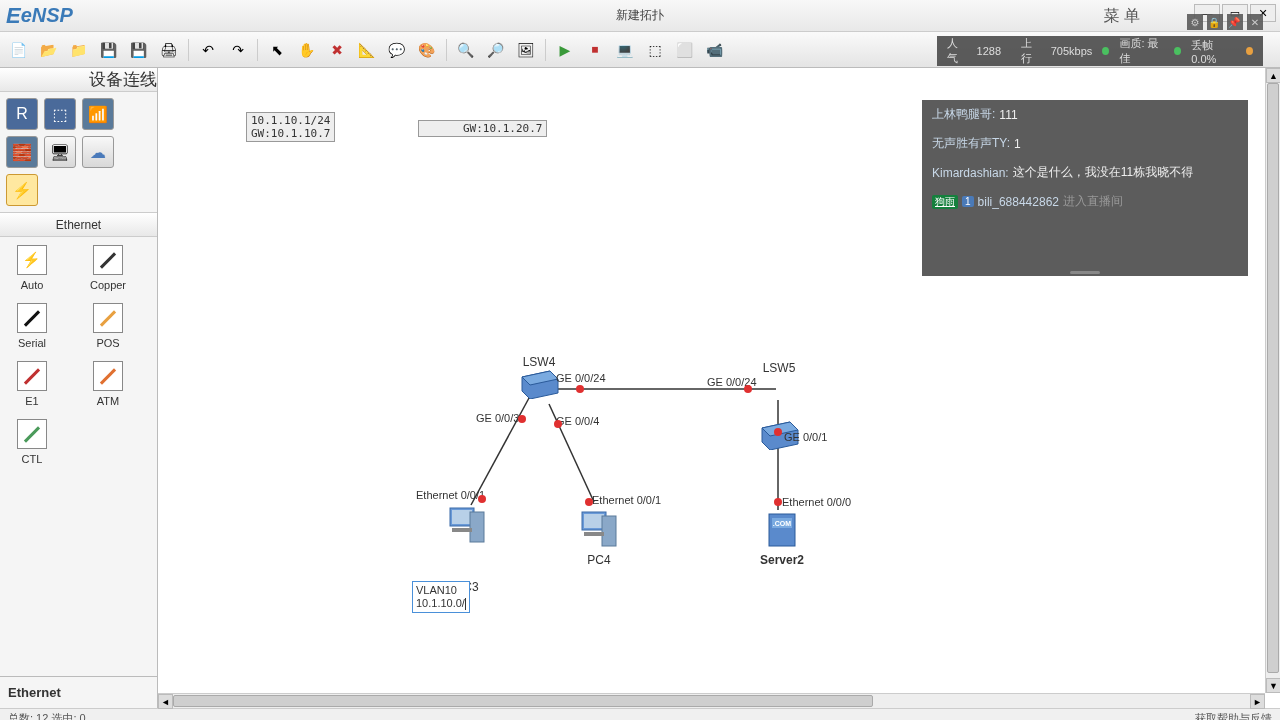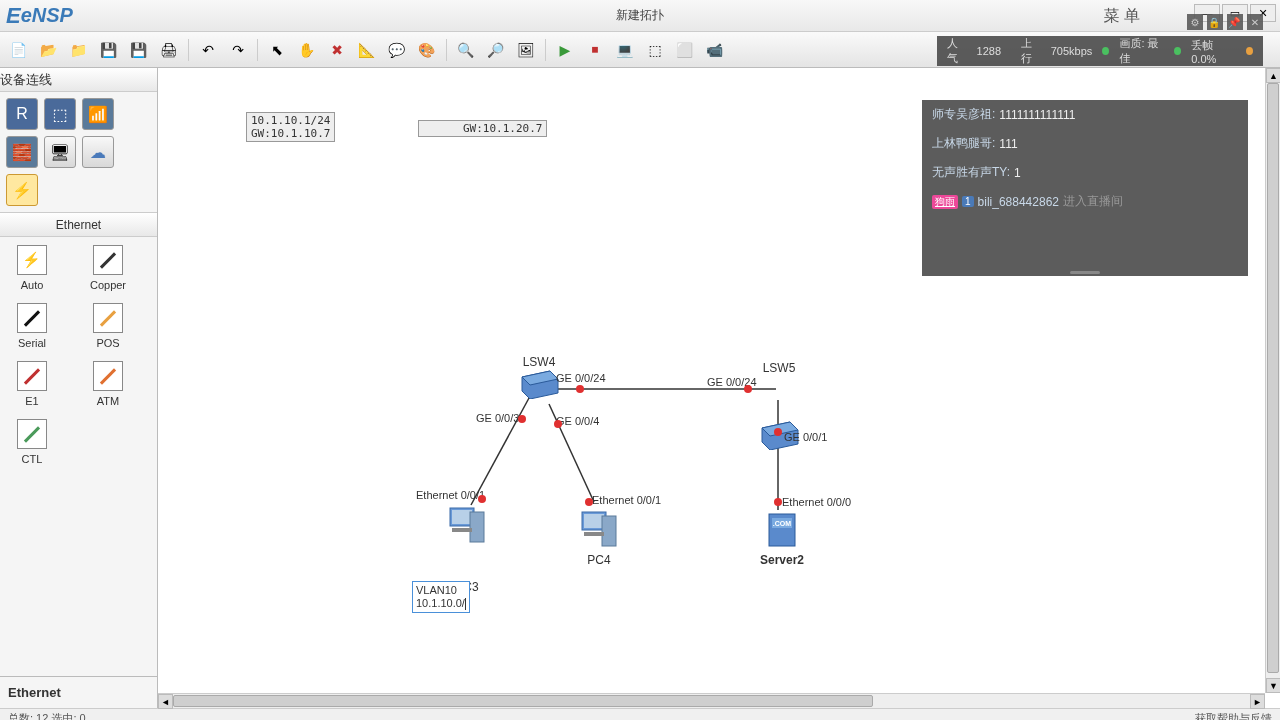--- a/index.html
+++ b/index.html
@@ -13,21 +13,21 @@
 .win-btn { width: 26px; height: 18px; background: #eee; border: 1px solid #bbb; display: flex; align-items: center; justify-content: center; font-size: 11px; cursor: pointer; }
 .win-btn.close { background: #eee; }
 .menu-label { position: absolute; right: 140px; top: 6px; font-size: 16px; color: #555; }
 
 .toolbar { height: 36px; background: linear-gradient(#fafafa,#e4e4e4); border-bottom: 1px solid #bbb; display: flex; align-items: center; padding: 0 6px; gap: 4px; }
 .tbtn { width: 26px; height: 26px; border: 1px solid transparent; border-radius: 3px; display: flex; align-items: center; justify-content: center; cursor: pointer; font-size: 14px; }
 .tsep { width: 1px; height: 22px; background: #ccc; margin: 0 2px; }
 
 .main { display: flex; height: 640px; }
 .left-panel { width: 158px; background: #f5f5f5; border-right: 1px solid #bbb; display: flex; flex-direction: column; }
-.lp-header { height: 24px; background: linear-gradient(#fff,#e8e8e8); border-bottom: 1px solid #ccc; text-align: left; font-size: 13px; line-height: 24px; color: #333; }
+.lp-header { height: 24px; background: linear-gradient(#fff,#e8e8e8); border-bottom: 1px solid #ccc; text-align: right; font-size: 17px; line-height: 24px; color: #333; }
 .device-cats { padding: 6px; display: flex; flex-wrap: wrap; gap: 6px; border-bottom: 1px solid #ccc; }
 .cat-btn { width: 32px; height: 32px; background: linear-gradient(#f8f8f8,#d8d8d8); border: 1px solid #999; border-radius: 3px; display: flex; align-items: center; justify-content: center; cursor: pointer; font-size: 16px; }
 .cat-btn.active { background: #ffe8a0; border-color: #cc9933; }
 .cat-section { height: 24px; background: linear-gradient(#fff,#e8e8e8); border-bottom: 1px solid #ccc; text-align: center; font-size: 12px; line-height: 24px; color: #333; }
 .device-list { flex: 1; padding: 8px; display: flex; flex-wrap: wrap; gap: 12px 28px; align-content: flex-start; overflow-y: auto; }
 .dev-item { width: 48px; display: flex; flex-direction: column; align-items: center; cursor: pointer; }
 .dev-icon { width: 30px; height: 30px; background: #fff; border: 1px solid #888; display: flex; align-items: center; justify-content: center; font-size: 15px; }
 .dev-label { font-size: 11px; margin-top: 4px; color: #333; }
 .lp-desc { border-top: 1px solid #bbb; padding: 8px; flex-shrink: 0; }
 .lp-desc .title { font-size: 13px; font-weight: bold; color: #333; }
@@ -55,21 +55,21 @@
 .dot { position: absolute; width: 8px; height: 8px; background: #e03030; border-radius: 50%; }
 
 svg.topo { position: absolute; left: 0; top: 0; width: 100%; height: 100%; pointer-events: none; }
 
 .overlay { position: absolute; right: 17px; top: 0; width: 326px; height: 176px; background: rgba(70,70,70,0.88); color: #e0e0e0; font-size: 12px; }
 .ov-btn { width: 16px; height: 16px; background: rgba(90,90,90,0.9); color: #ccc; display: flex; align-items: center; justify-content: center; font-size: 10px; cursor: pointer; }
 .chat-line { padding: 6px 10px; display: flex; align-items: center; gap: 4px; }
 .chat-name { color: #c8d8e8; }
 .chat-msg { color: #eee; }
 .tag { display: inline-block; padding: 0 3px; font-size: 10px; border-radius: 2px; }
-.tag-green { background: #ec4899; color: #fff; text-decoration: underline; }
+.tag-green { background: #15803d; color: #fff; text-decoration: underline; }
 .tag-blue { background: #4a7ab8; color: #fff; }
 .chat-sys { color: #999; }
 .dot-ind { width: 8px; height: 8px; border-radius: 50%; display: inline-block; }
 .dot-green { background: #4ac060; }
 .dot-orange { background: #e8a040; }
 .overlay-handle { position: absolute; left: 50%; bottom: 2px; transform: translateX(-50%); width: 30px; height: 3px; background: #888; border-radius: 2px; }
 
 .statusbar { height: 16px; background: #f0f0f0; border-top: 1px solid #ccc; font-size: 11px; color: #555; padding: 0 8px; display: flex; justify-content: space-between; align-items: flex-end; line-height: 12px; overflow: hidden; }
 
 .edit-note { position: absolute; background: #fff; border: 1px solid #4a90d9; padding: 2px 3px; font-family: "Consolas", monospace; font-size: 11px; color: #333; white-space: pre; }
@@ -278,30 +278,30 @@
       <div class="dot" style="left:616px; top:328px;"></div>
       <div class="dot" style="left:320px; top:395px;"></div>
       <div class="dot" style="left:427px; top:398px;"></div>
       <div class="dot" style="left:616px; top:398px;"></div>
 
       <div class="edit-note" style="left:254px; top:481px;"><span>VLAN10
 10.1.10.0/</span><span class="cursor-caret"></span></div>
 
       <div class="overlay">
         <div class="chat-line">
-            <span class="chat-name">师专吴彦祖:</span> 
-            <span class="chat-msg">1111111111111</span>
-          </div>
-        <div class="chat-line">
             <span class="chat-name">上林鸭腿哥:</span> 
             <span class="chat-msg">111</span>
           </div>
         <div class="chat-line">
             <span class="chat-name">无声胜有声TY:</span> 
             <span class="chat-msg">1</span>
+          </div>
+        <div class="chat-line">
+            <span class="chat-name">Kimardashian:</span> 
+            <span class="chat-msg">这个是什么，我没在11栋我晓不得</span>
           </div>
         <div class="chat-line">
             <span class="tag tag-green">狗雨</span>
             <span class="tag tag-blue">1</span> 
             <span class="chat-name">bili_688442862</span> 
             <span class="chat-sys">进入直播间</span>
           </div>
         <div class="overlay-handle"></div>
       </div>
 

